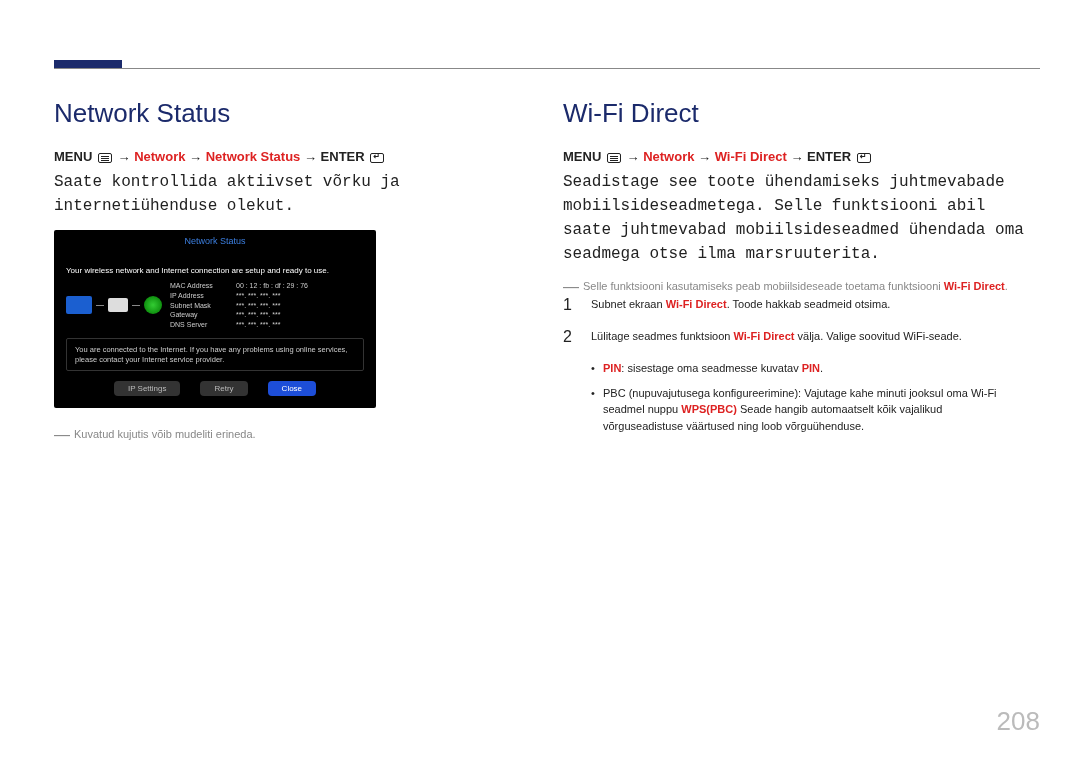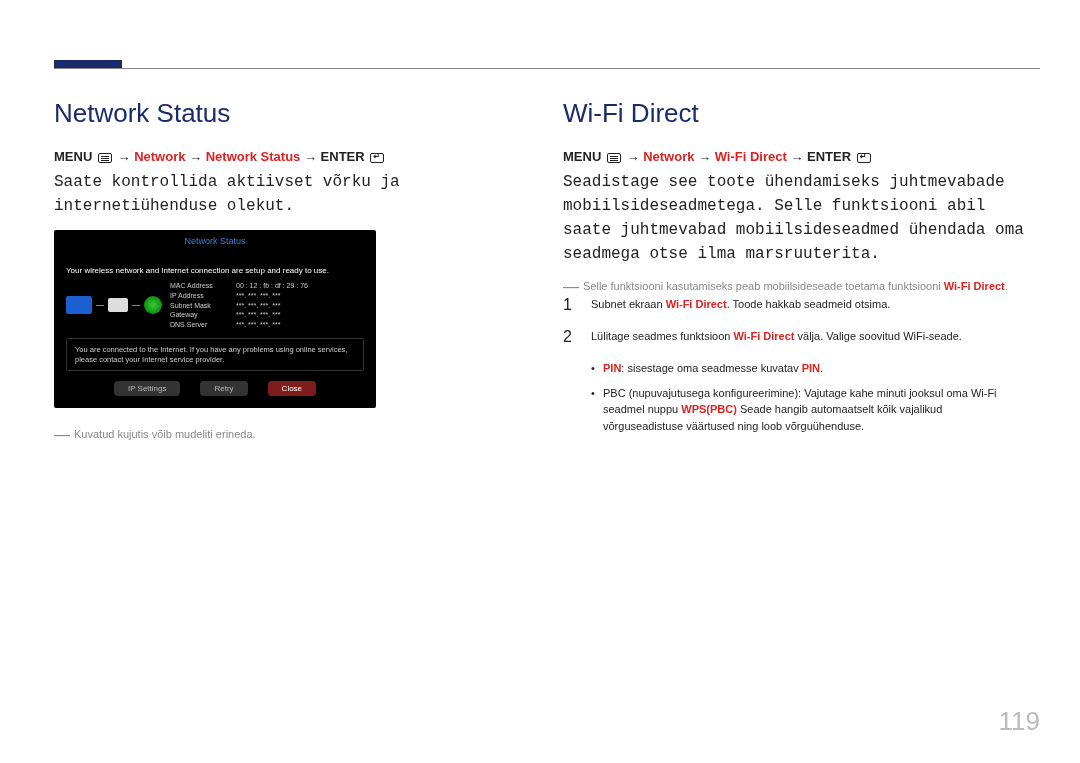--- a/index.html
+++ b/index.html
@@ -109,21 +109,21 @@
     line-height: 1.3;
   }
   .ss-btns { display: flex; gap: 20px; justify-content: center; }
   .ss-btn {
     background: #333;
     color: #bbb;
     font-size: 8px;
     padding: 3px 14px;
     border-radius: 4px;
   }
-  .ss-btn.active { background: #7f1d1d; color: #fff; }
+  .ss-btn.active { background: #1d4ed8; color: #fff; }
   .highlight {
     font-size: 14px;
     font-weight: 700;
     line-height: 1.5;
     margin: 10px 0 12px;
   }
   .highlight span { background: #ffe25a; padding: 1px 0; }
   .steps { }
   .step { display: flex; gap: 14px; margin-bottom: 14px; font-size: 11px; }
   .step .num { font-size: 16px; font-weight: 400; width: 14px; color:#222; }
@@ -251,13 +251,13 @@
         <span class="red">PIN</span><span>: sisestage oma seadmesse kuvatav </span><span class="red">PIN</span>.
       </li>
       <li>
         <span>PBC (nupuvajutusega konfigureerimine): Vajutage kahe minuti jooksul oma Wi-Fi seadmel nuppu </span><span class="red">WPS(PBC)</span><span> Seade hangib automaatselt kõik vajalikud võrguseadistuse väärtused ning loob võrguühenduse.</span>
       </li>
     </ul>
 
   </div>
 </div>
 
-<div class="pagenum">119</div>
+<div class="pagenum">208</div>
 
 </body></html>

